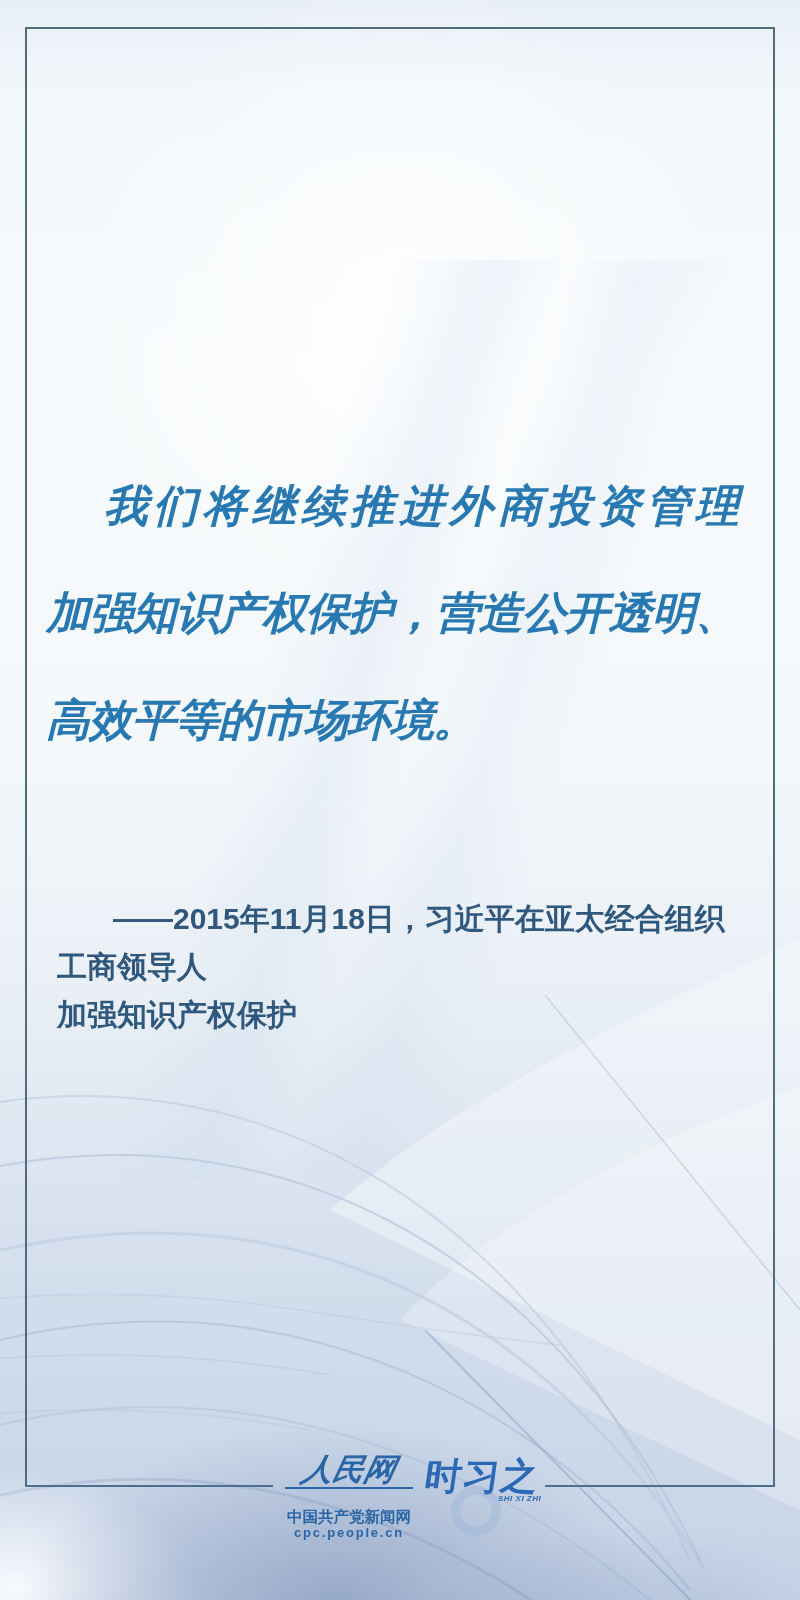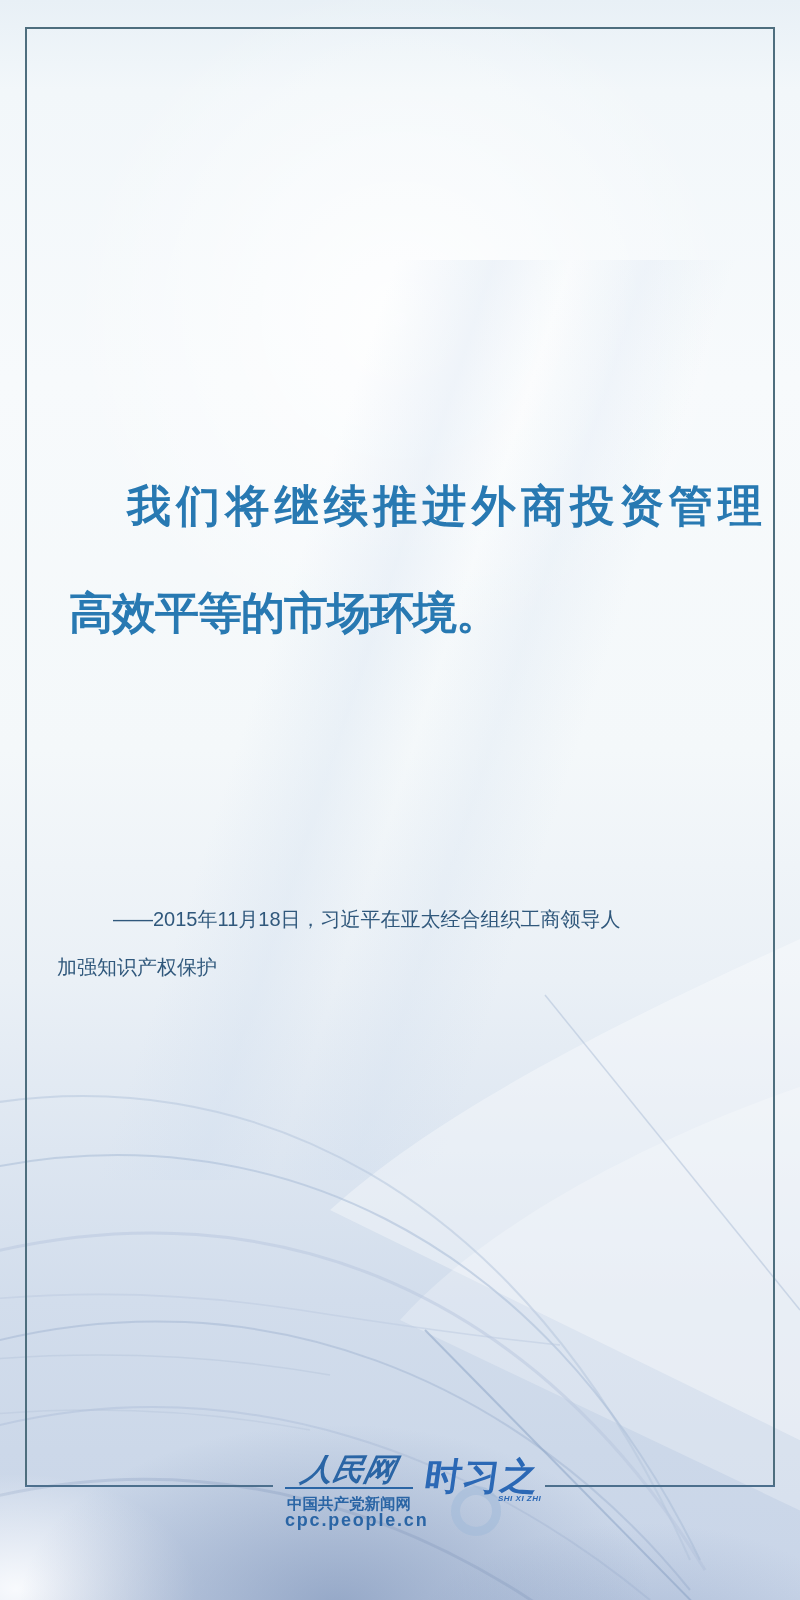--- a/index.html
+++ b/index.html
@@ -37,49 +37,49 @@
     position:absolute;left:25px;top:27px;width:750px;height:1459px;
     border-top:2px solid var(--border, #4e6e7e);
     border-left:2px solid var(--border, #4e6e7e);
     border-right:2px solid var(--border, #4e6e7e);
     box-sizing:border-box;
   }
   .frame-bottom{position:absolute;top:1485px;height:2px;background:var(--border-bottom,#4c6f8d);}
   .frame-bottom.left{left:25px;width:248px;}
   .frame-bottom.right{left:545px;width:230px;}
   
-  .quote{position:absolute;left:69px;top:452px;width:692px;}
+  .quote{position:absolute;left:46px;top:452px;width:692px;font-style:italic;}
   .q-line{
     font-size:44px;line-height:107px;height:107px;
     font-weight:bold;color:var(--quote,#2879b2);
     letter-spacing:-1px;
     text-align:justify;text-align-last:justify;
     white-space:nowrap;
   }
   .q-line.first{text-indent:58px;}
   .q-line.last{text-align:center;text-align-last:left;}
   
   .attribution{position:absolute;left:57px;top:895px;width:692px;}
   .a-line{
-    font-size:20px;line-height:48px;
+    font-size:30px;line-height:48px;
     color:var(--attribution,#30587c);
-    font-weight:400;
+    font-weight:700;
   }
   .a-line.first{text-indent:56px;}
   
   .pd-logo{position:absolute;left:285px;top:1452px;width:128px;text-align:center;color:var(--logo,#2a65a5);}
   .pd-script{
     font-family:"DejaVu Serif", serif;
     font-style:italic;font-weight:bold;
     font-size:31px;line-height:34px;
     transform:skewX(-12deg);
   }
   .pd-underline{margin-top:1px;height:2px;background:var(--logo,#2a65a5);}
-  .pd-site{font-size:15.5px;font-weight:bold;line-height:19px;margin-top:5px;letter-spacing:0px;white-space:nowrap;}
-  .pd-url{font-size:18px;font-weight:bold;line-height:14px;letter-spacing:1.8px;white-space:nowrap;}
+  .pd-site{font-size:15.5px;font-weight:bold;line-height:19px;margin-top:18px;letter-spacing:0px;white-space:nowrap;}
+  .pd-url{font-size:13px;font-weight:bold;line-height:14px;letter-spacing:1.8px;white-space:nowrap;}
   
   .sxz{position:absolute;left:425px;top:1452px;width:120px;height:90px;color:var(--shixizhi,#2b68b5);}
   .sxz-ring{
     position:absolute;left:26px;top:34px;width:50px;height:50px;
     border-radius:50%;
     border:9px solid rgba(160,186,216,.55);
     box-sizing:border-box;
   }
   .sxz-title{
     position:absolute;left:0px;top:6px;
@@ -121,20 +121,21 @@
   </svg>
 
   <div class="bg-shadow"></div>
 
   <div class="frame"></div>
   <div class="frame-bottom left"></div>
   <div class="frame-bottom right"></div>
 
   <div class="quote">
     <div class="q-line first">我们将继续推进外商投资管理</div>
+    <div class="q-line">加强知识产权保护，营造公开透明、</div>
     <div class="q-line last">高效平等的市场环境。</div>
   </div>
 
   <div class="attribution">
     <div class="a-line first">——2015年11月18日，习近平在亚太经合组织工商领导人</div>
     <div class="a-line">加强知识产权保护</div>
   </div>
 
   <div class="pd-logo">
     <div class="pd-script">人民网</div>

